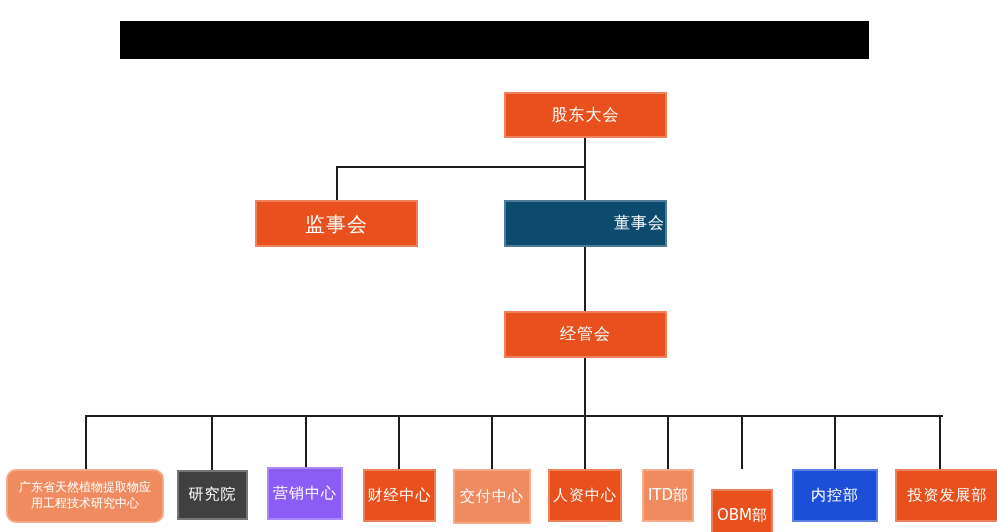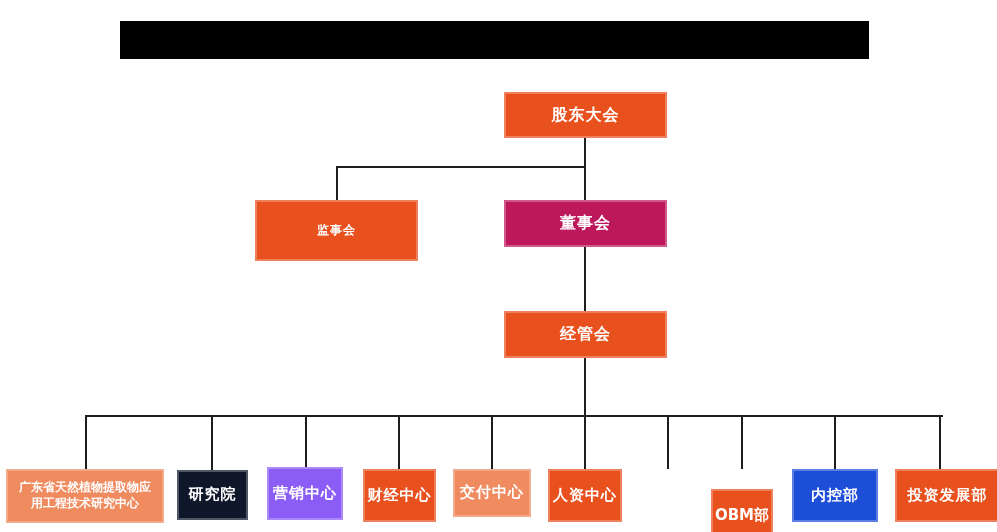--- a/index.html
+++ b/index.html
@@ -20,21 +20,21 @@
     width: 749px; height: 38px;
     background: #000000;
   }
   .node {
     position: absolute;
     display: flex;
     align-items: center;
     justify-content: center;
     text-align: center;
     color: #ffffff;
-    font-weight: bold;
+    font-weight: normal;
     font-size: 15px;
     letter-spacing: 1px;
     box-sizing: border-box;
     border: 2px solid rgba(255,255,255,0.28);
     line-height: 1.3;
   }
   .line {
     position: absolute;
     background: #1e1e1e;
   }
@@ -62,48 +62,51 @@
   <div class="line v" style="left: 584px; top: 415px; height: 54px; background: rgb(30, 30, 30);"></div>
   <div class="line v" style="left: 667px; top: 415px; height: 54px; background: rgb(30, 30, 30);"></div>
   <div class="line v" style="left: 741px; top: 415px; height: 54px; background: rgb(30, 30, 30);"></div>
   <div class="line v" style="left: 834px; top: 415px; height: 54px; background: rgb(30, 30, 30);"></div>
   <div class="line v" style="left: 939px; top: 415px; height: 54px; background: rgb(30, 30, 30);"></div>
 
   <div class="node" style="left: 504px; top: 92px; width: 163px; height: 46px; font-size: 16px; background: rgb(232, 80, 29); color: rgb(255, 255, 255);">
     <span>股东大会</span>
   </div>
 
-  <div class="node" style="left: 255px; top: 200px; width: 163px; height: 61px; font-size: 12px; background: rgb(232, 80, 29); color: rgb(255, 255, 255);">
+  <div class="node" style="left: 255px; top: 200px; width: 163px; height: 47px; font-size: 20px; background: rgb(232, 80, 29); color: rgb(255, 255, 255);">
     <span>监事会</span>
   </div>
-  <div class="node" style="left: 504px; top: 200px; width: 163px; height: 47px; font-size: 16px; background: #be185d; color: rgb(255, 255, 255);">
+  <div class="node" style="left: 504px; top: 200px; width: 163px; height: 47px; font-size: 16px; background: #0c4a6e; color: rgb(255, 255, 255); justify-content: flex-end;">
     <span>董事会</span>
   </div>
 
   <div class="node" style="left: 504px; top: 311px; width: 163px; height: 47px; font-size: 16px; background: rgb(232, 80, 29); color: rgb(255, 255, 255);">
     <span>经管会</span>
   </div>
 
-  <div class="node" style="left: 6px; top: 469px; width: 158px; height: 54px; font-size: 12px; letter-spacing: 0px; padding: 14px 6px; background: rgb(240, 139, 96); color: rgb(255, 255, 255);">
+  <div class="node" style="left: 6px; top: 469px; width: 158px; height: 54px; font-size: 12px; letter-spacing: 0px; padding: 14px 6px; background: rgb(240, 139, 96); color: rgb(255, 255, 255); border-radius: 10px;">
     <span>广东省天然植物提取物应用工程技术研究中心</span>
   </div>
-  <div class="node" style="left: 177px; top: 470px; width: 71px; height: 50px; background: #0f172a; color: rgb(255, 255, 255);">
+  <div class="node" style="left: 177px; top: 470px; width: 71px; height: 50px; background: #404040; color: rgb(255, 255, 255);">
     <span>研究院</span>
   </div>
   <div class="node" style="left: 267px; top: 467px; width: 76px; height: 53px; background: #8b5cf6; color: rgb(255, 255, 255);">
     <span>营销中心</span>
   </div>
   <div class="node" style="left: 363px; top: 469px; width: 73px; height: 53px; background: rgb(232, 80, 29); color: rgb(255, 255, 255);">
     <span>财经中心</span>
   </div>
-  <div class="node" style="left: 453px; top: 469px; width: 78px; height: 48px; background: rgb(240, 139, 96); color: rgb(255, 255, 255);">
+  <div class="node" style="left: 453px; top: 469px; width: 78px; height: 55px; background: rgb(240, 139, 96); color: rgb(255, 255, 255);">
     <span>交付中心</span>
   </div>
   <div class="node" style="left: 548px; top: 469px; width: 74px; height: 53px; background: rgb(232, 80, 29); color: rgb(255, 255, 255);">
     <span>人资中心</span>
+  </div>
+  <div class="node" style="left: 642px; top: 469px; width: 52px; height: 53px; letter-spacing: 0px; background: rgb(240, 139, 96); color: rgb(255, 255, 255);">
+    <span>ITD部</span>
   </div>
   <div class="node" style="left: 711px; top: 469px; width: 62px; height: 53px; letter-spacing: 0px; background: rgb(232, 80, 29); color: rgb(255, 255, 255); margin-top: 20px;">
     <span>OBM部</span>
   </div>
   <div class="node" style="left: 792px; top: 469px; width: 86px; height: 53px; background: #1d4ed8; color: rgb(255, 255, 255);">
     <span>内控部</span>
   </div>
   <div class="node" style="left: 895px; top: 469px; width: 105px; height: 53px; background: rgb(232, 80, 29); color: rgb(255, 255, 255);">
     <span>投资发展部</span>
   </div>

